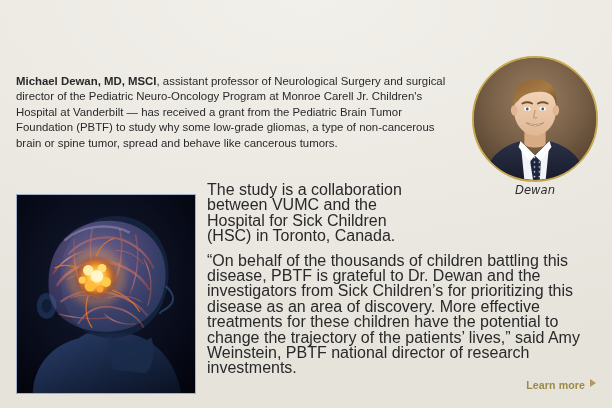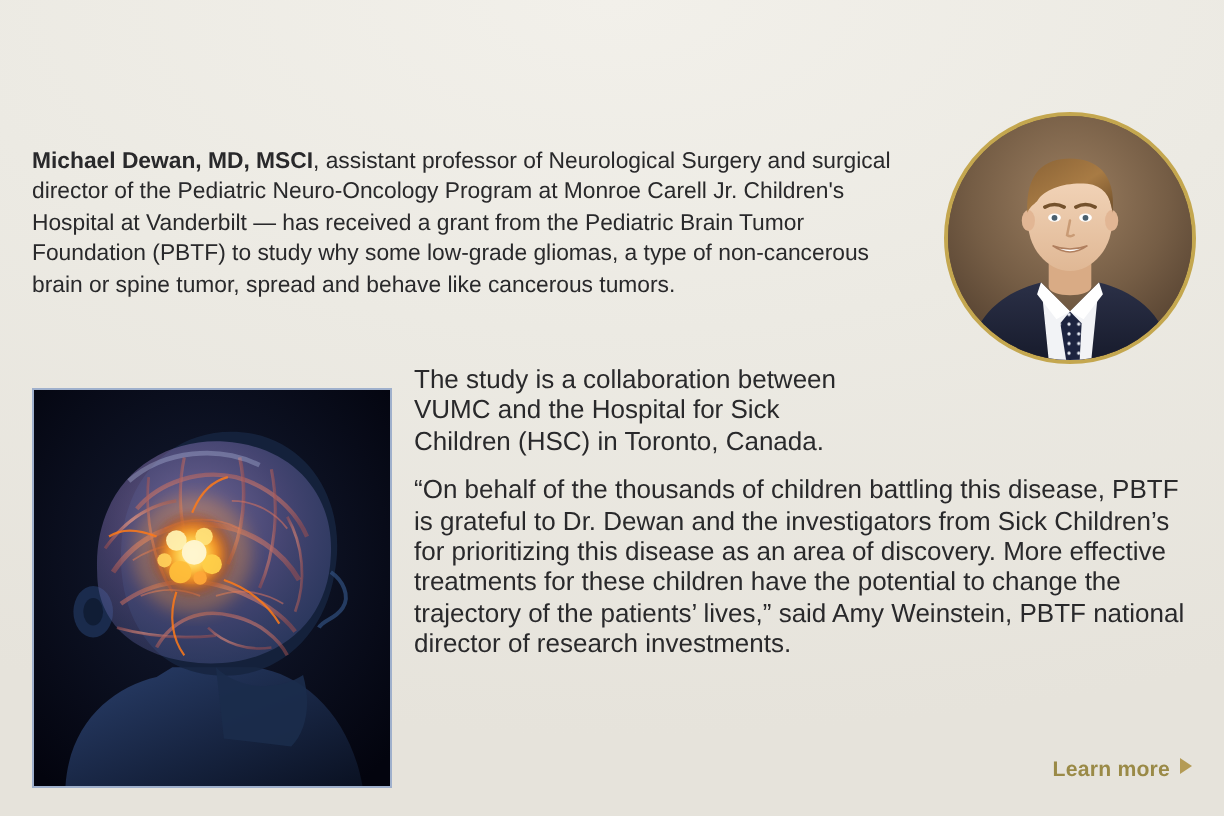--- a/index.html
+++ b/index.html
@@ -100,21 +100,21 @@
 
   
   #body-col {
     position: absolute;
     left: 207px;
     top: 182px;
     width: 392px;
   }
   #body-col p {
     margin: 0 0 9px 0;
-    font-size: 13px;
+    font-size: 16px;
     line-height: 15.4px;
     color: #29292b;
   }
   #para-collab { width: 225px; }
   #para-quote  { width: 390px; }
 
   
   #learn-more {
     position: absolute;
     right: 16px;
@@ -200,20 +200,21 @@
         <circle cx="55" cy="52.6" r="1.5" fill="#4a5f6e"></circle>
         <circle cx="71" cy="52.6" r="1.5" fill="#4a5f6e"></circle>
 
         <path d="M63 54 L61.5 61.5 q1.8 1.2 3.4 0" stroke="#c99b75" stroke-width="1.3" fill="none" stroke-linecap="round"></path>
 
         <path d="M54 67 q9 6.5 18 0 q-9 3.4 -18 0 Z" fill="#ffffff" stroke="#b07f5e" stroke-width="0.8"></path>
       </svg>
     </div>
   </div>
 
+  <div id="portrait-caption">Dewan</div>
 
   <div id="brain-figure">
     <svg viewBox="0 0 180 200" preserveAspectRatio="xMidYMid slice">
       <defs>
         <radialGradient id="sceneBg" cx="48%" cy="42%" r="72%">
           <stop offset="0%" stop-color="#141c33"></stop>
           <stop offset="100%" stop-color="#03040e"></stop>
         </radialGradient>
         <linearGradient id="headSil" x1="0" y1="0" x2="1" y2="1">
           <stop offset="0%" stop-color="#2a3f6b"></stop>

